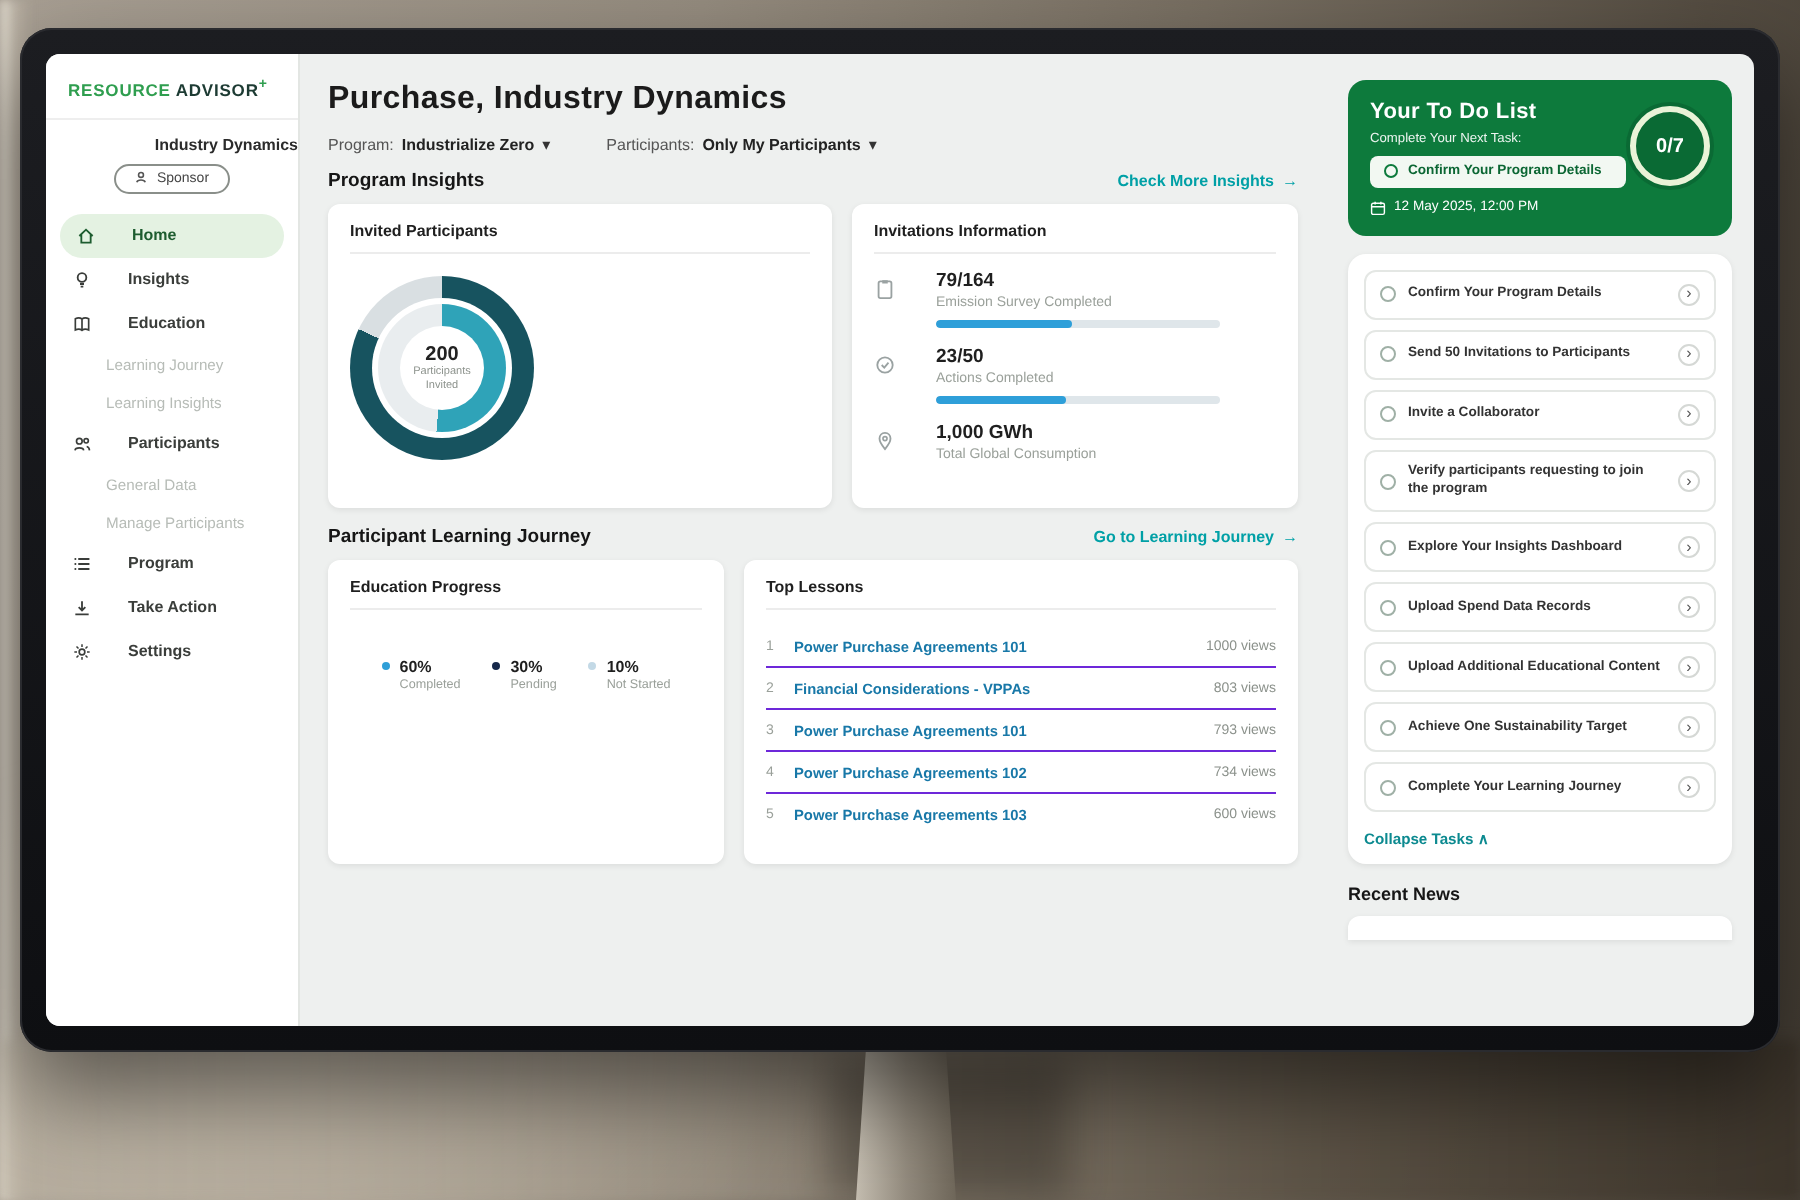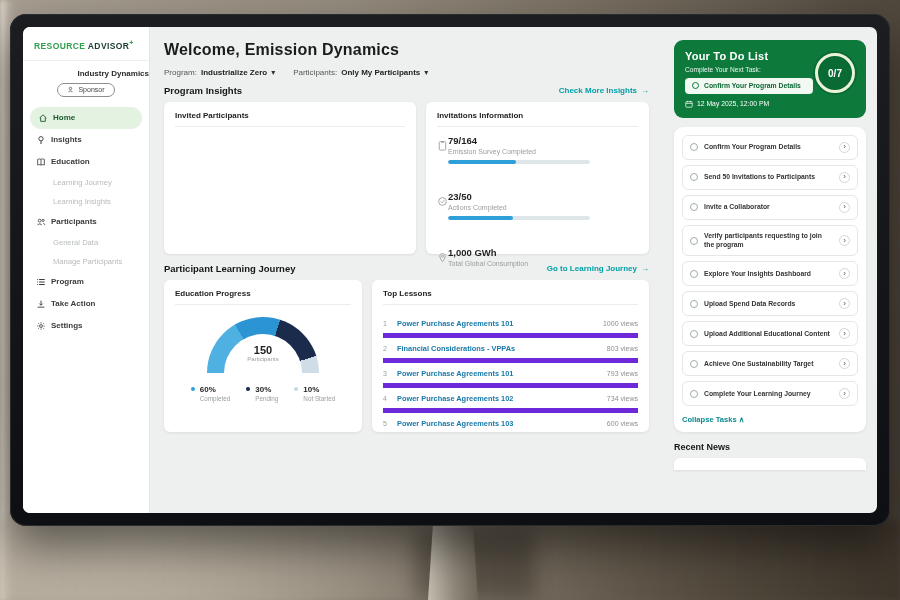--- a/index.html
+++ b/index.html
@@ -19,30 +19,30 @@
   .screen{width:100%;height:100%;background:#eef0ef;border-radius:7px;overflow:hidden;display:flex}
 
   
   .sidebar{width:127px;background:#fff;border-right:1px solid #e3e6e3;flex-shrink:0;display:flex;flex-direction:column;padding-top:12px}
   .logo{padding:0 11px 9px;font-size:8.5px;font-weight:bold;letter-spacing:.4px;border-bottom:1px solid #eee;white-space:nowrap}
   .lg-g{color:#2f9e4f}.lg-d{color:#1d3b33}.lg-p{color:#2f9e4f;font-size:7px;vertical-align:super}
   .org{text-align:right;font-size:8px;font-weight:bold;color:#2b2b2b;margin:8px 0 5px}
   .sponsor{margin:0 auto 10px;display:flex;align-items:center;gap:4px;border:1px solid #8a8f8a;border-radius:9px;padding:2px 9px;font-size:7px;color:#444;width:max-content;background:#fff}
   .sponsor svg{width:7px;height:7px}
   .nav{font-size:8px;color:#3a3d3a}
-  .nav-item{display:flex;align-items:center;gap:5px;padding:6px 13px;font-weight:bold;cursor:pointer}
+  .nav-item{display:flex;align-items:center;gap:18px;padding:6px 13px;font-weight:bold;cursor:pointer}
   .nav-item.active{background:#e4f2e2;border-radius:11px;margin:0 7px;padding:6px 8px;color:#1d5c2f}
   .nicon{width:10px;height:10px;flex-shrink:0;display:inline-flex}
   .nicon svg{width:10px;height:10px}
   .nav-sub{padding:5px 13px 5px 30px;color:#b7bcb7;font-size:7.6px;cursor:pointer}
 
   
   .main{flex:1;min-width:0;padding:14px 14px 0}
   .welcome{font-size:16px;font-weight:bold;color:#1b1b1b;letter-spacing:.2px}
-  .filters{display:flex;align-items:flex-start;gap:18px;margin:9px 0 8px;font-size:8px;color:#555}
+  .filters{display:flex;align-items:flex-start;gap:28px;margin:9px 0 8px;font-size:8px;color:#555}
   .filter{display:flex;align-items:center;cursor:pointer}
   .f-label{color:#555}
   .f-value{font-weight:bold;color:#222;margin-left:4px}
   .chev{font-size:8px;margin-left:4px;color:#333}
   .sec-head{display:flex;justify-content:space-between;align-items:center;margin:6px 0}
   .sec-title{font-size:9.5px;font-weight:bold;color:#161616}
   .sec-link{font-size:8px;font-weight:bold;color:#00a0a6;cursor:pointer;display:flex;align-items:center;gap:4px}
   .cards{display:flex;gap:10px;margin-bottom:9px}
   .card{background:#fff;border-radius:6px;box-shadow:0 1px 3px rgba(0,0,0,.08);padding:9px 11px;height:152px}
   .card-title{font-size:8px;font-weight:bold;color:#1f1f1f;padding-bottom:6px;border-bottom:1px solid #ececec;margin-bottom:8px}
@@ -61,21 +61,21 @@
   .dl{font-size:5.5px;color:#8d938d;line-height:1.15;width:34px}
   .legend{display:flex;flex-direction:column;gap:13px;margin-left:16px}
   .leg-item{position:relative;padding-left:11px}
   .leg-dot{position:absolute;left:0;top:3px;width:5px;height:5px;border-radius:50%}
   .dot-dark{background:#17535f}.dot-teal{background:#2fa3b8}
   .dot-blue{background:#2f9fd8}.dot-navy{background:#16284a}.dot-pale{background:#c3d9e6}
   .leg-v{font-size:9.5px;font-weight:bold;color:#1f1f1f}
   .leg-l{font-size:7px;color:#9aa09a;margin-top:1px}
 
   
-  .info-row{display:flex;gap:0;margin-bottom:27px}
+  .info-row{display:flex;gap:20px;margin-bottom:9px}
   .info-icon{width:11px;height:11px;color:#9aa2a2;flex-shrink:0;margin-top:2px}
   .info-icon svg{width:11px;height:11px}
   .info-v{font-size:9.5px;font-weight:bold;color:#1f1f1f}
   .info-l{font-size:7px;color:#9aa09a;margin:2px 0 5px}
   .bar{height:4px;background:#dfe6ea;border-radius:2px;width:142px;overflow:hidden}
   .bar-fill{height:100%;background:#2e9fd9;border-radius:2px}
 
   
   .card-edu{width:198px}
   .gauge-wrap{display:flex;flex-direction:column;align-items:center;padding-top:4px}
@@ -86,21 +86,21 @@
   .gauge-center{position:absolute;left:0;right:0;top:27px;text-align:center}
   .gc-v{font-size:11px;font-weight:bold;color:#1f1f1f}
   .gc-l{font-size:6px;color:#9aa09a}
   .gauge-legend{display:flex;gap:16px;margin-top:12px}
   .gauge-legend .leg-item{padding-left:9px}
   .gauge-legend .leg-dot{width:4px;height:4px;top:2px}
   .gauge-legend .leg-v{font-size:8px}
   .gauge-legend .leg-l{font-size:6.3px}
 
   
-  .lesson{display:flex;align-items:center;gap:7px;padding:5.5px 0;border-bottom:5px solid #6d28d9}
+  .lesson{display:flex;align-items:center;gap:7px;padding:5.5px 0;border-bottom:1px solid #6d28d9}
   .lesson:last-child{border-bottom:none}
   .rank{color:#9aa09a;font-size:7px;width:7px;flex-shrink:0}
   .ltitle{color:#1878a8;font-weight:bold;font-size:7.4px;flex:1;cursor:pointer}
   .views{color:#8b918b;font-size:7px;flex-shrink:0}
 
   
   .rightpanel{width:214px;flex-shrink:0;padding:13px 11px 0;display:flex;flex-direction:column;overflow:hidden}
   .todo-green{background:#0d7a3c;border-radius:9px;padding:10px 11px;color:#fff;position:relative}
   .todo-title{font-size:11px;font-weight:bold;letter-spacing:.2px}
   .todo-sub{font-size:6.6px;margin:4px 0 5px;opacity:.92}
@@ -209,21 +209,21 @@
                 <circle cx="6" cy="6" r="1.7" fill="none" stroke="currentColor" stroke-width="1"></circle>
                 <path d="M6 1.4 V3 M6 9 V10.6 M1.4 6 H3 M9 6 H10.6 M2.7 2.7 L3.9 3.9 M8.1 8.1 L9.3 9.3 M9.3 2.7 L8.1 3.9 M3.9 8.1 L2.7 9.3" stroke="currentColor" stroke-width="0.9"></path>
               </svg>
             </span>
           <span>Settings</span>
         </div>
       </nav>
     </aside>
 
     <main class="main">
-      <h1 class="welcome">Welcome, Emission Dynamics</h1>
+      <h1 class="welcome">Purchase, Industry Dynamics</h1>
 
       <div class="filters">
         <div class="filter">
           <span class="f-label">Program:</span>
           <span class="f-value">Industrialize Zero</span>
           <span class="chev">▾</span>
         </div>
         <div class="filter">
           <span class="f-label">Participants:</span>
           <span class="f-value">Only My Participants</span>
@@ -237,20 +237,29 @@
           <span>Check More Insights</span>
           <span>→</span>
         </span>
       </div>
 
       <div class="cards">
 
         <div class="card card-invited">
           <div class="card-title">Invited Participants</div>
           <div class="invited-body">
+            <div class="donut">
+              <div class="ring r1"></div>
+              <div class="ring r2"></div>
+              <div class="ring r3"></div>
+              <div class="ring r4">
+                <div class="dv">200</div>
+                <div class="dl">Participants Invited</div>
+              </div>
+            </div>
           </div>
         </div>
 
         <div class="card flex1">
           <div class="card-title">Invitations Information</div>
           <div class="info-row">
             <span class="info-icon"><svg viewBox="0 0 12 12">
                   <rect x="2.5" y="1.8" width="7" height="9.2" rx="1" fill="none" stroke="currentColor" stroke-width="1"></rect>
                   <path d="M4.5 1.2 H7.5 V3 H4.5 Z" fill="currentColor"></path>
                 </svg></span>
@@ -294,28 +303,20 @@
           <span>Go to Learning Journey</span>
           <span>→</span>
         </span>
       </div>
 
       <div class="cards">
 
         <div class="card card-edu">
           <div class="card-title">Education Progress</div>
           <div class="gauge-wrap">
-            <div class="gauge">
-              <div class="semi"></div>
-              <div class="hole"></div>
-              <div class="gauge-center">
-                <div class="gc-v">150</div>
-                <div class="gc-l">Participants</div>
-              </div>
-            </div>
             <div class="gauge-legend">
               <div class="leg-item">
                 <span class="leg-dot dot-blue"></span>
                 <div class="leg-v">60%</div>
                 <div class="leg-l">Completed</div>
               </div>
               <div class="leg-item">
                 <span class="leg-dot dot-navy"></span>
                 <div class="leg-v">30%</div>
                 <div class="leg-l">Pending</div>

